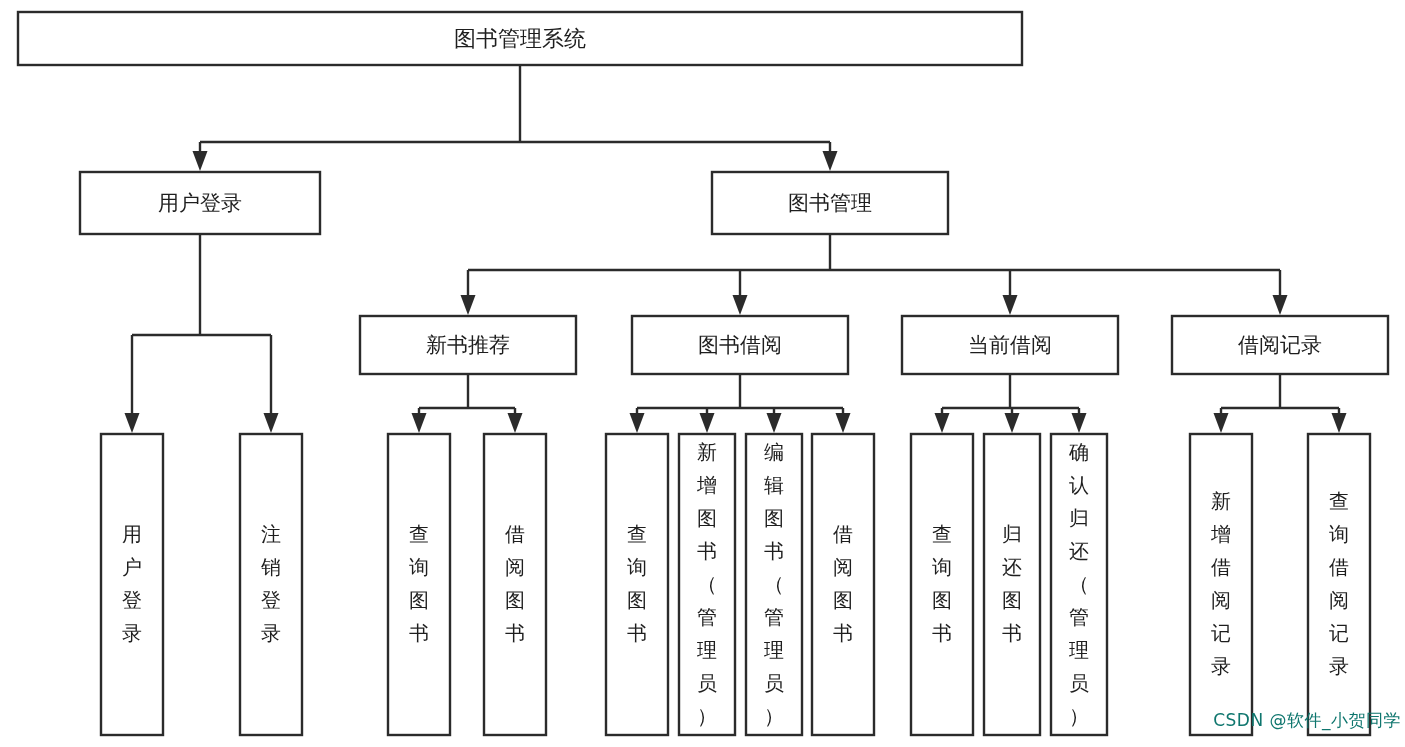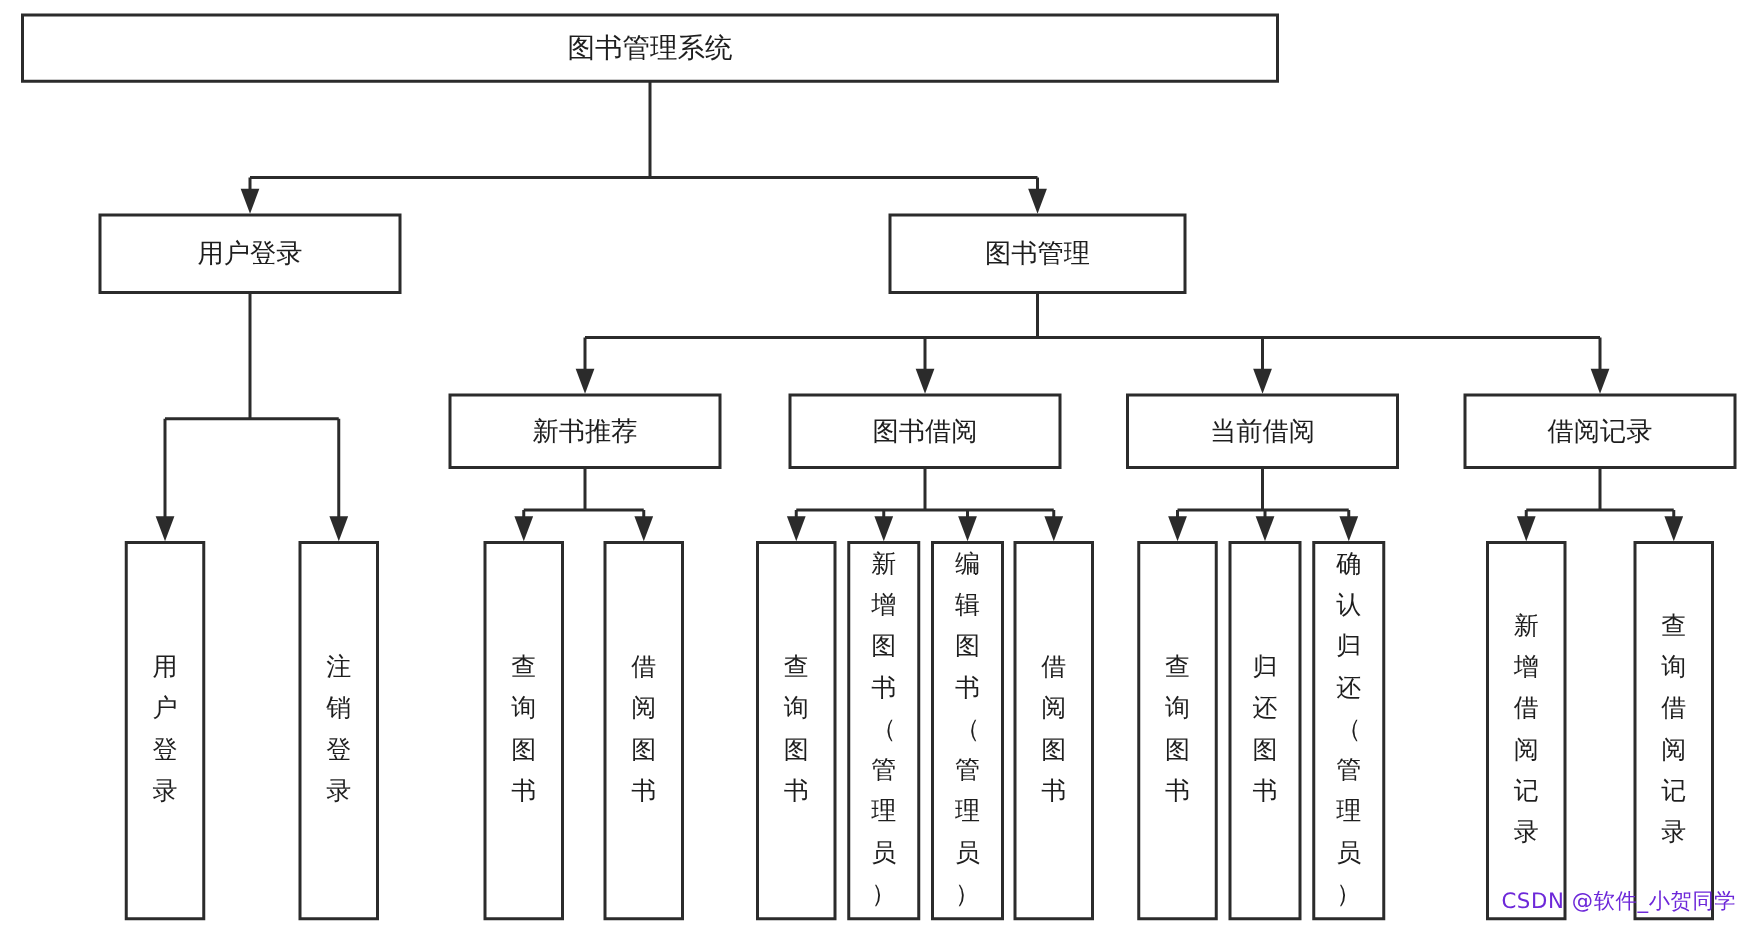--- a/index.html
+++ b/index.html
@@ -58,25 +58,25 @@
     stroke-width: 2.4;
     fill: none;
     stroke-linecap: butt;
   }
   .arrow-head {
     fill: #2b2b2b;
     stroke: none;
   }
   .watermark {
     position: absolute;
-    right: 16px;
+    right: 4px;
     bottom: 6px;
     font-family: "DejaVu Sans", "Liberation Sans", sans-serif;
     font-size: 17px;
-    color: #6d28d9;
+    color: #0f766e;
     letter-spacing: 0.5px;
     user-select: none;
     white-space: nowrap;
   }
 </style>
 </head>
 <body>
 
 <div id="diagram-root">
 

